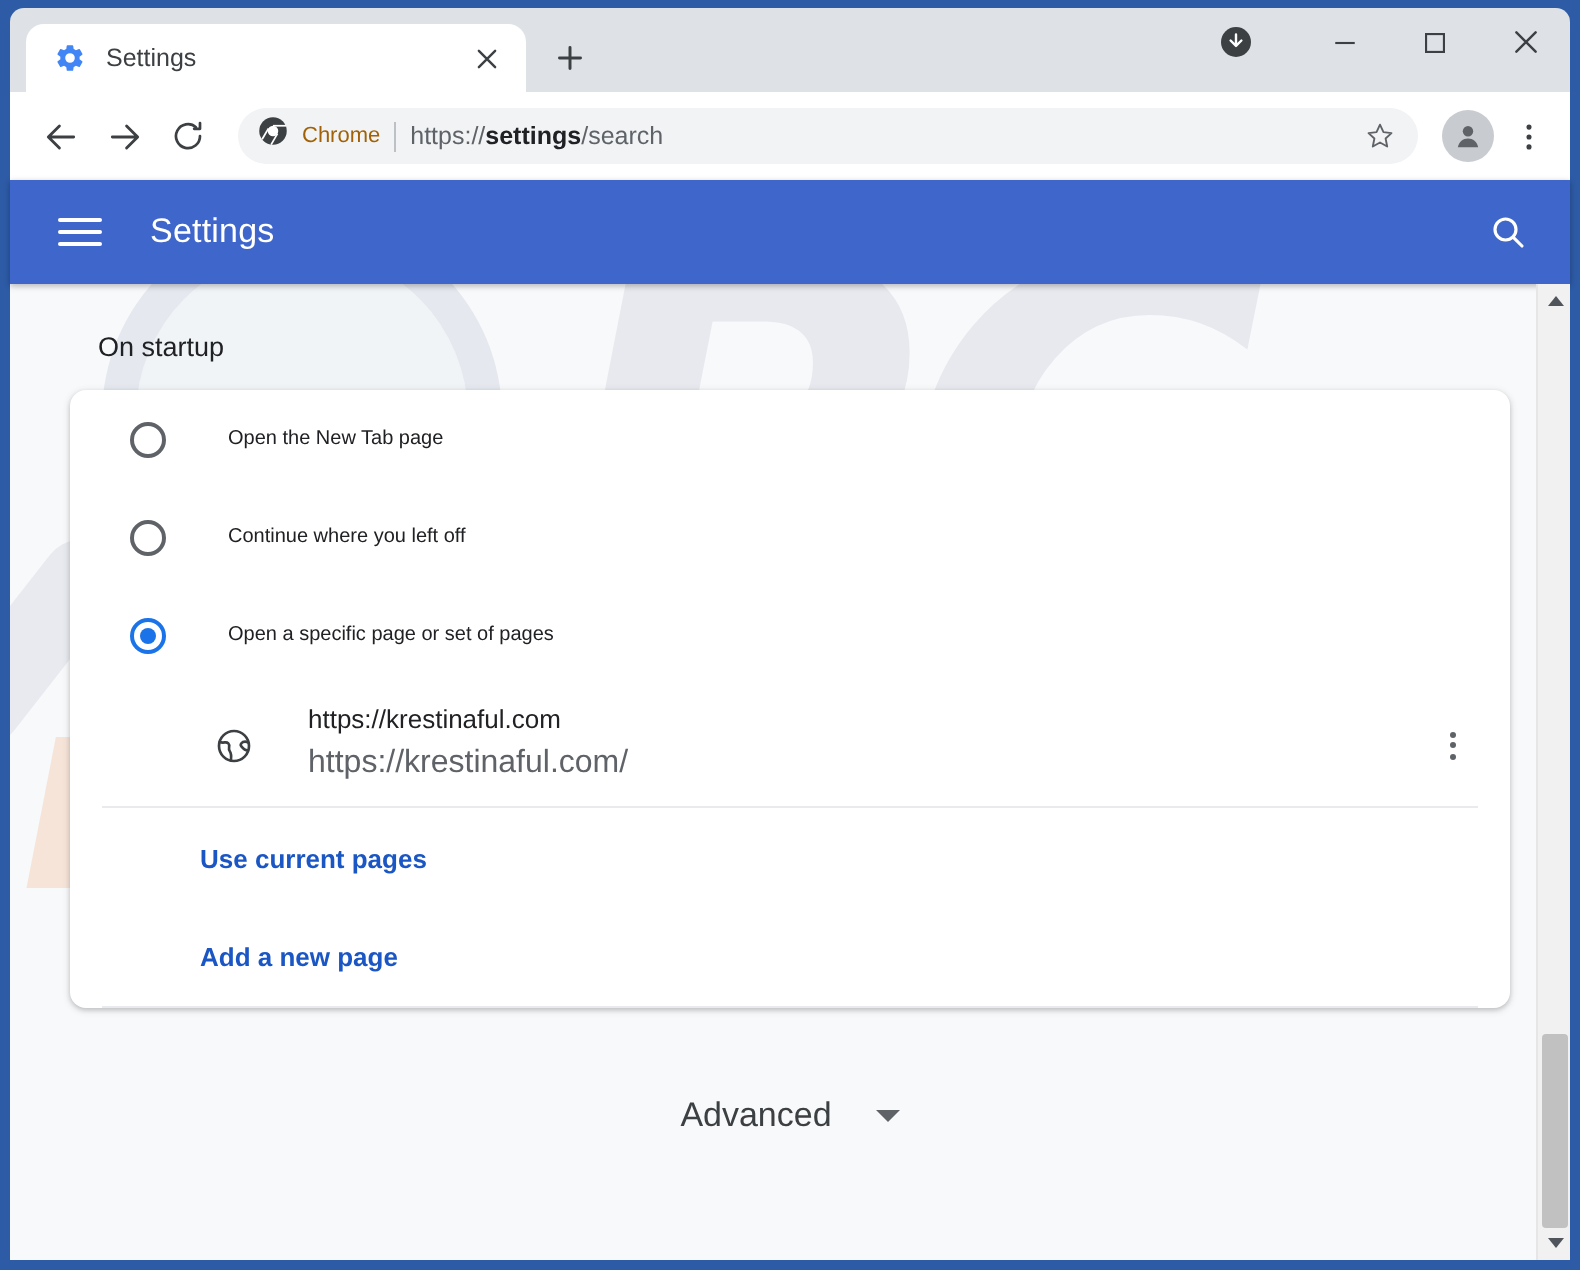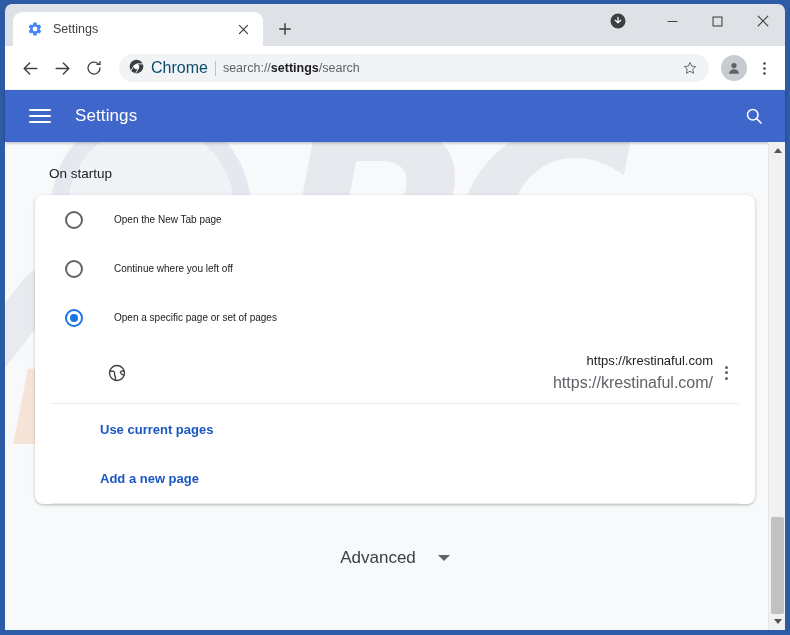--- a/index.html
+++ b/index.html
@@ -109,21 +109,21 @@
     align-items: center;
     margin: 0 6px 0 8px;
     padding: 0 6px 0 10px;
     gap: 7px;
     min-width: 0;
   }
   .chrome-chip {
     display: flex; align-items: center; gap: 7px;
     flex: none;
   }
-  .chip-label { font-size: 16px; color: #0c4a6e; }
+  .chip-label { font-size: 11px; color: #a16207; }
   .chip-sep { width: 1px; height: 15px; background: #bdc1c6; flex: none; }
   .url-text {
     font-size: 12.5px;
     color: #5f6368;
     flex: 1;
     white-space: nowrap;
     overflow: hidden;
     min-width: 0;
   }
   .url-text b { color: #202124; font-weight: 700; }
@@ -267,21 +267,20 @@
     color: #202124;
     margin-left: 31px;
   }
 
   .startup-entry {
     display: flex;
     align-items: center;
     height: 62px;
     padding-left: 56px;
     border-bottom: 1px solid #e8eaed;
-    text-align: right;
   }
   .globe { width: 20px; height: 20px; flex: none; }
   .entry-text { margin-left: 27px; flex: 1; min-width: 0; }
   .entry-title { font-size: 13px; color: #202124; line-height: 1.45; }
   .entry-url { font-size: 16px; color: #5f6368; line-height: 1.45; }
   .dots-btn {
     width: 26px; height: 26px; flex: none;
     display: flex; flex-direction: column; align-items: center; justify-content: center; gap: 2.5px;
   }
   .dots-btn i { width: 3px; height: 3px; border-radius: 50%; background: #5f6368; display: block; }
@@ -427,21 +426,21 @@
             <circle cx="12" cy="12" r="11" fill="#3c4043"></circle>
             <circle cx="12" cy="12" r="4.2" fill="#ffffff"></circle>
             <path d="M12 7.8 H22.4" stroke="#ffffff" stroke-width="1.4"></path>
             <path d="M8.4 9.9 L3.3 18.6" stroke="#ffffff" stroke-width="1.4"></path>
             <path d="M15.6 14.1 L10.5 22.9" stroke="#ffffff" stroke-width="1.4"></path>
           </svg>
         </span>
         <span class="chip-label">Chrome</span>
       </span>
       <span class="chip-sep"></span>
-      <span class="url-text"><span>search://</span><b>settings</b><span>/search</span></span>
+      <span class="url-text"><span>https://</span><b>settings</b><span>/search</span></span>
       <span class="star-btn">
         <svg viewBox="0 0 24 24" width="16" height="16" aria-hidden="true">
           <path d="M12 3.5 L14.6 9.1 L20.6 9.8 L16.2 13.9 L17.4 19.9 L12 16.9 L6.6 19.9 L7.8 13.9 L3.4 9.8 L9.4 9.1 Z" stroke="#5f6368" stroke-width="1.4" fill="none" stroke-linejoin="round"></path>
         </svg>
       </span>
     </div>
 
     <div class="avatar-btn">
       <svg viewBox="0 0 24 24" width="16" height="16" aria-hidden="true">
         <circle cx="12" cy="8.4" r="3.9" fill="#5f6368"></circle>

